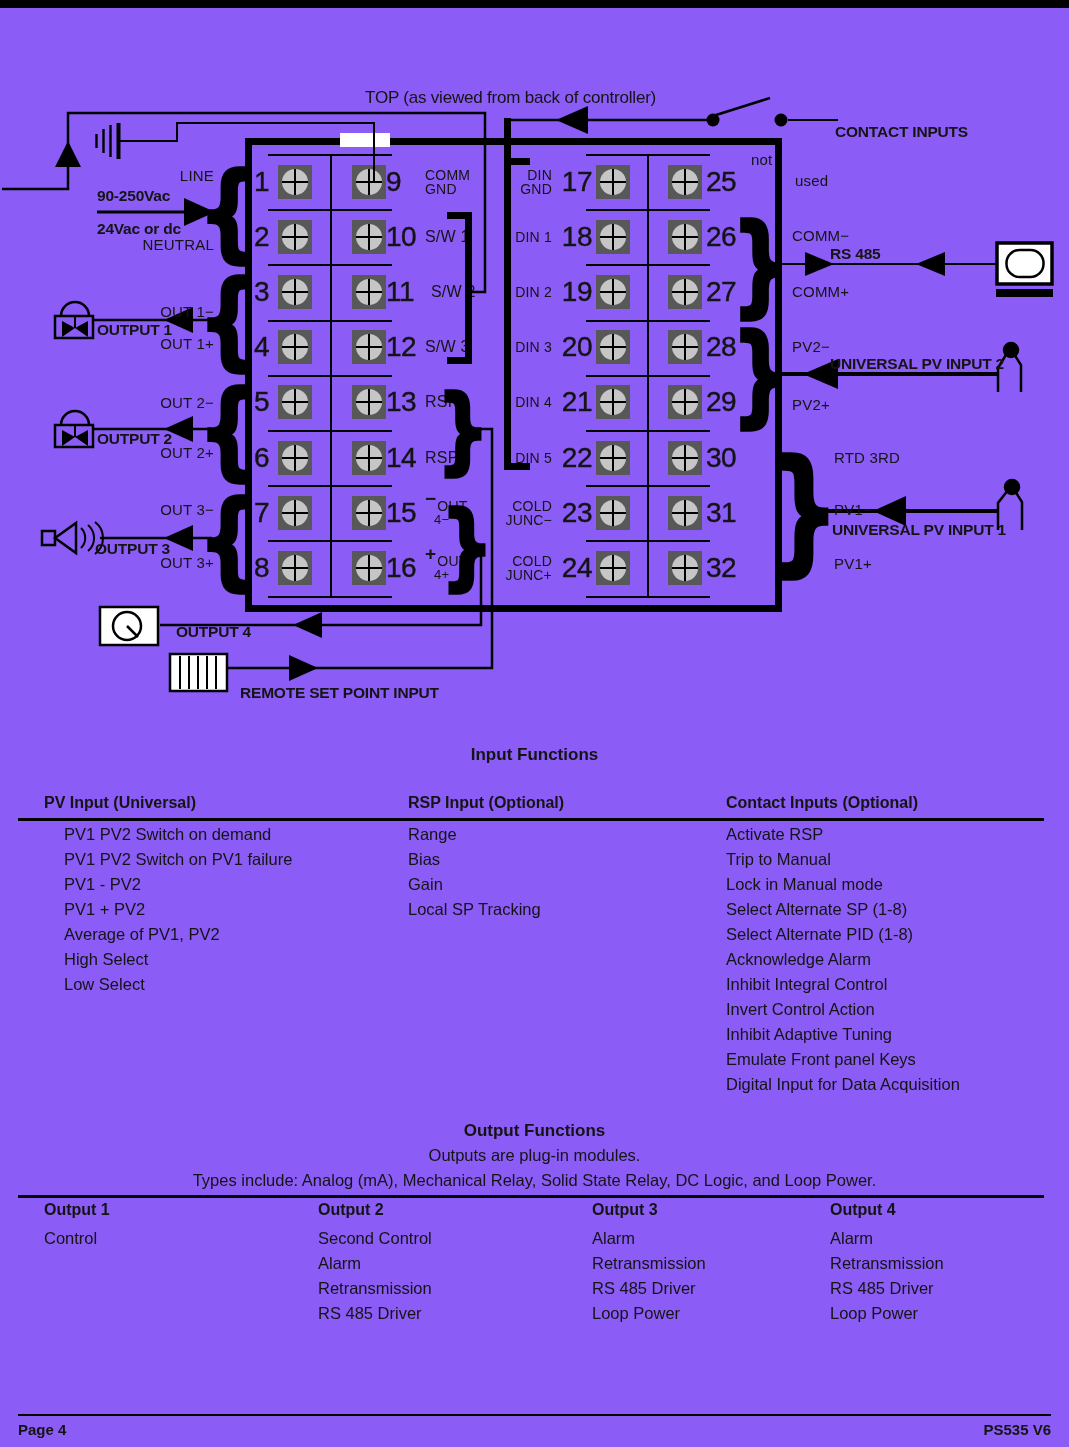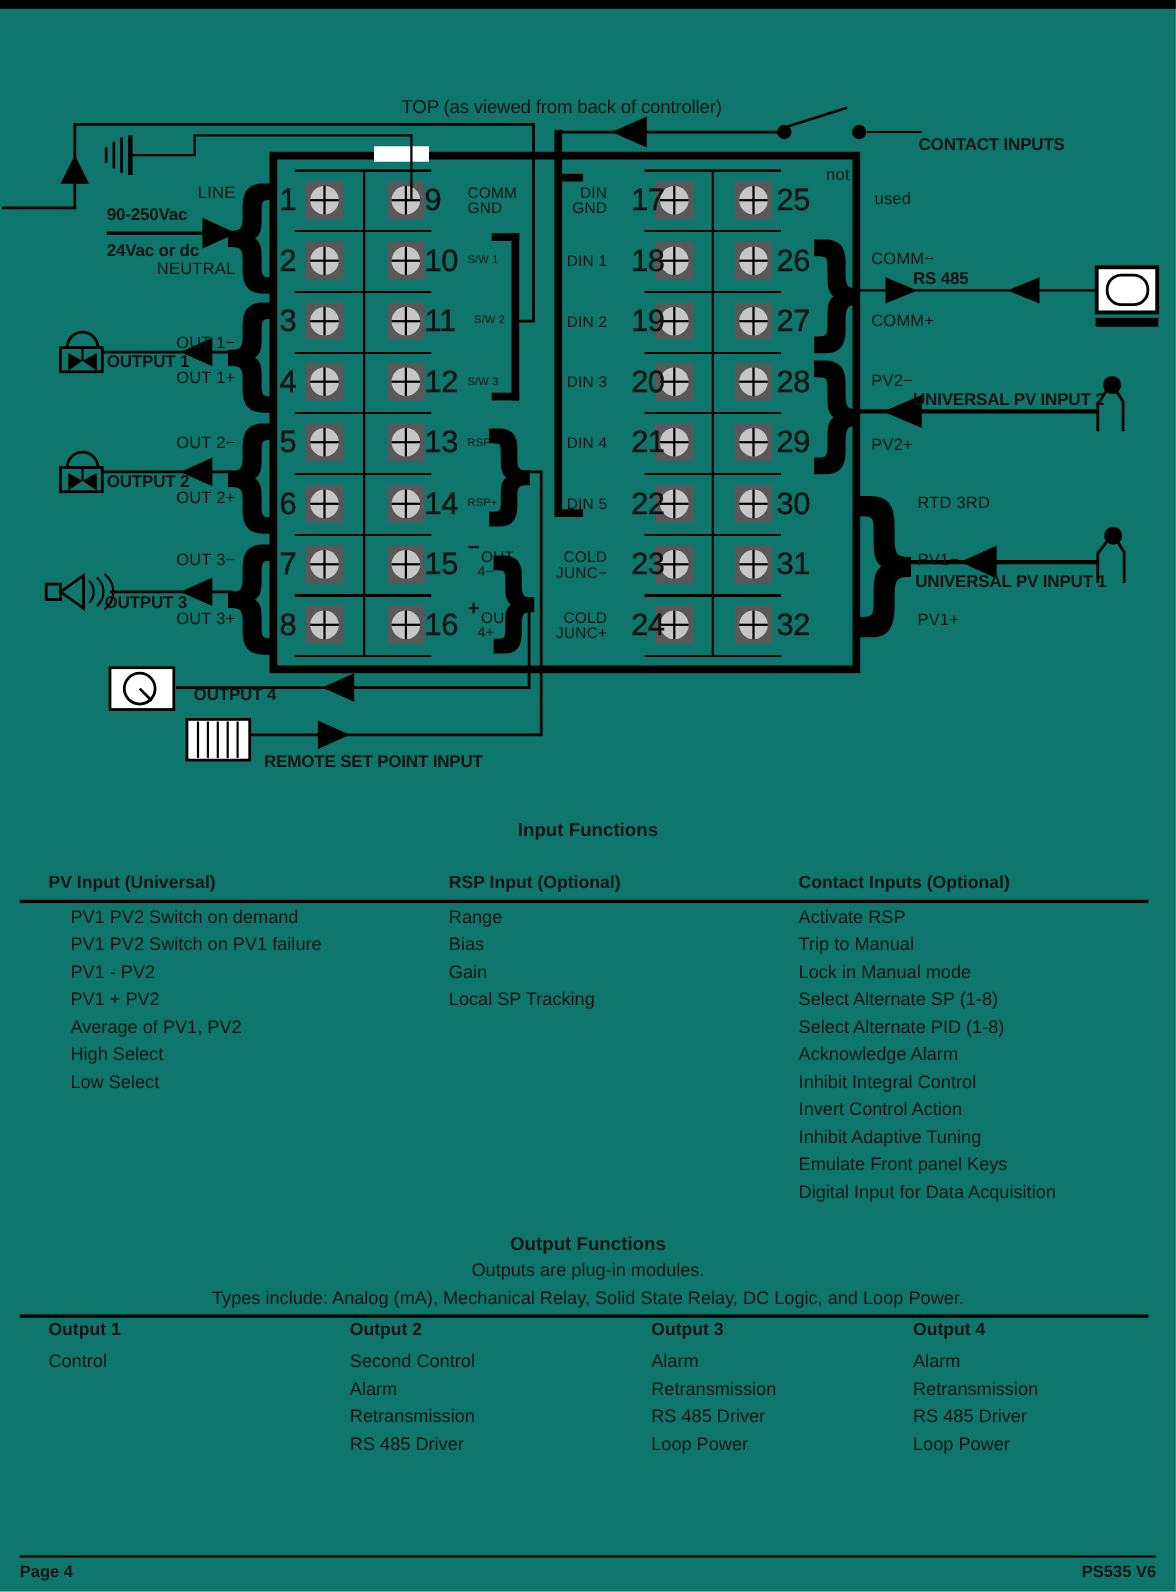--- a/index.html
+++ b/index.html
@@ -1,16 +1,16 @@
 <!DOCTYPE html>
 <html><head>
 <meta charset="utf-8">
 <style>
   html,body{margin:0;padding:0;background:#fff;}
-  .page{position:relative;width:1069px;height:1447px;background:#0f766e;overflow:hidden;
+  .page{position:relative;width:1069px;height:1447px;background:#8b5cf6;overflow:hidden;
         font-family:"Liberation Sans",sans-serif;color:#141414;}
   .abs{position:absolute;}
   .topbar{left:0;top:0;width:1069px;height:8px;background:#000;}
   .dtitle{font-size:17px;letter-spacing:-0.2px;}
   .lbl{font-size:15px;letter-spacing:.2px;white-space:nowrap;}
   .rlbl{text-align:right;}
   .blbl{font-size:15.5px;font-weight:bold;white-space:nowrap;letter-spacing:-0.2px;}
   .note{font-size:16px;font-weight:bold;line-height:24px;display:flex;flex-direction:column;}
   
   .box{left:245px;top:138px;width:523px;height:460px;border:7px solid #000;}
@@ -19,22 +19,22 @@
   .col{display:flex;flex-direction:column;}
   .cell{height:55.2px;display:flex;align-items:center;}
   .screw{width:34px;height:34px;background:#585858;position:relative;}
   .screw::before{content:"";position:absolute;left:4px;top:4px;width:26px;height:26px;border-radius:50%;background:#c6c6c6;}
   .screw::after{content:"";position:absolute;left:4px;top:4px;width:26px;height:26px;
      background:linear-gradient(#000,#000) center/26px 2px no-repeat,linear-gradient(#000,#000) center/2px 26px no-repeat;}
   .tnum{font-size:28px;letter-spacing:-0.5px;-webkit-text-stroke:0.4px #141414;}
   .tnum.w{width:39px;flex:none;}
   .tnum.r{width:36px;flex:none;text-align:right;}
   .ml{display:flex;flex-direction:column;font-size:14px;line-height:14px;letter-spacing:.2px;}
-  .ml1{font-size:10px;letter-spacing:.2px;}
-  .dl{width:54px;margin-right:16px;flex:none;display:flex;flex-direction:column;align-items:flex-end;
+  .ml1{font-size:16px;letter-spacing:.2px;}
+  .dl{width:54px;margin-right:4px;flex:none;display:flex;flex-direction:column;align-items:flex-end;
       font-size:14px;line-height:14px;letter-spacing:.2px;}
   .sgn{font-weight:bold;font-size:19px;position:relative;top:-7px;margin-right:1px;}
   .sub{font-size:13px;padding-left:9px;}
   .m4row{display:flex;align-items:center;font-size:14px;}
   
   .brc{display:flex;align-items:center;justify-content:center;font-family:"DejaVu Sans",sans-serif;
        font-weight:bold;color:#000;line-height:1;}
   .brc span{display:inline-block;-webkit-text-stroke:2.2px #000;}
   .swbrk{width:18px;height:138px;border-top:7px solid #000;border-right:7px solid #000;border-bottom:7px solid #000;}
   

